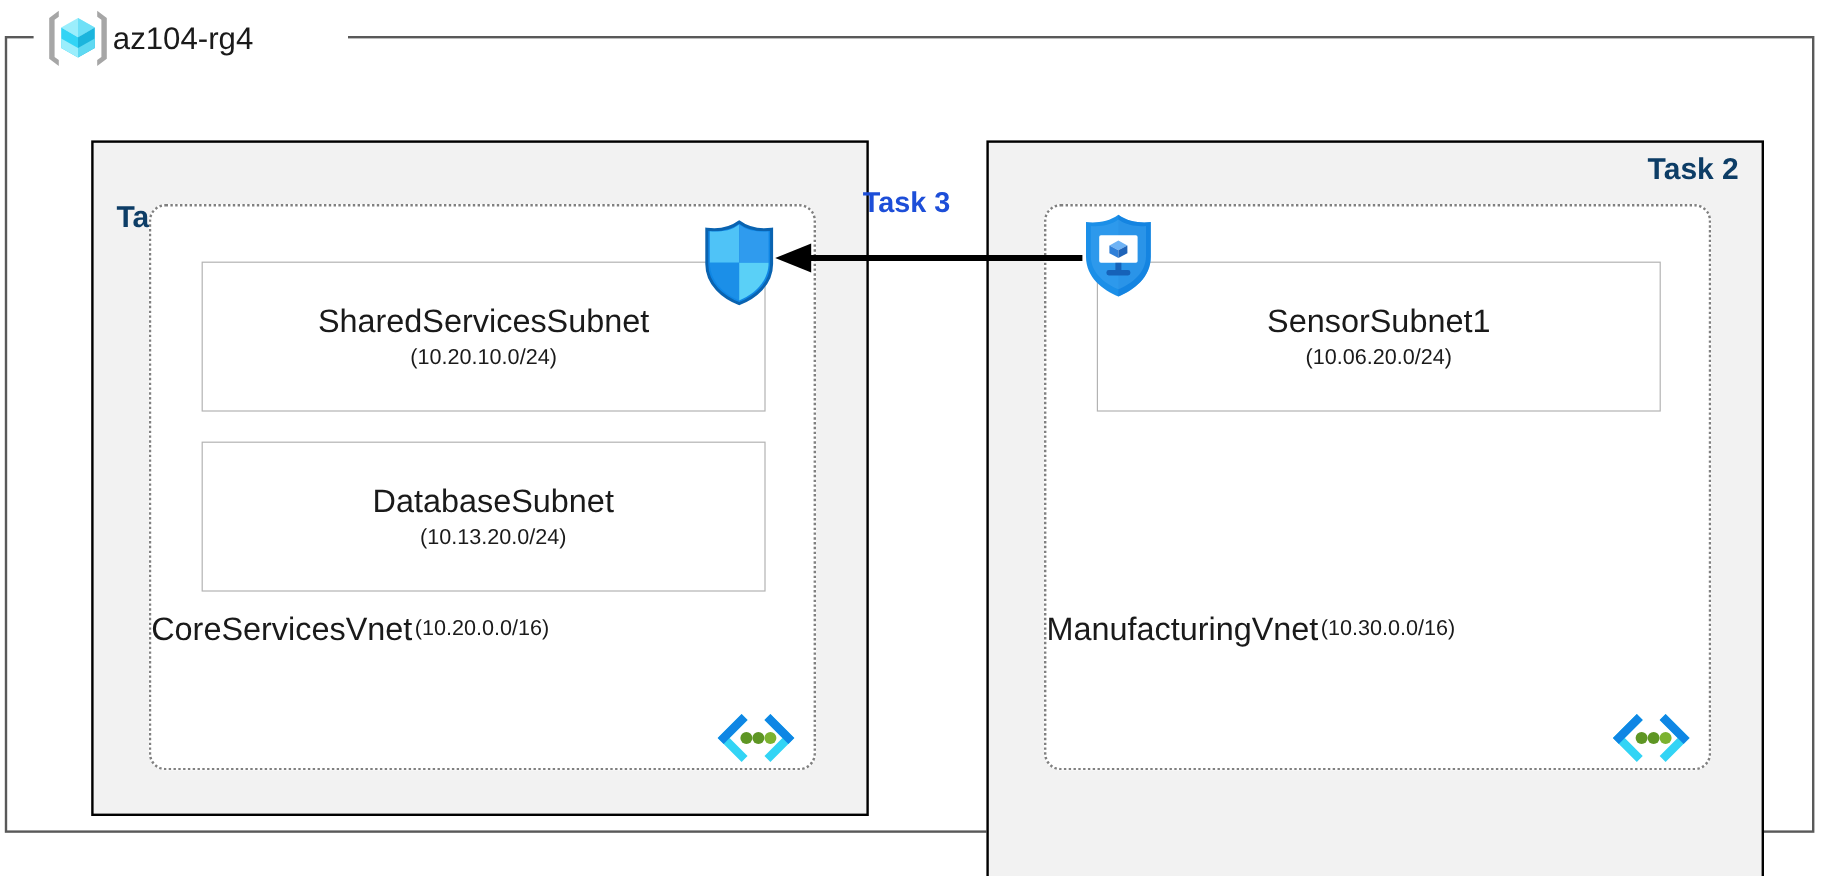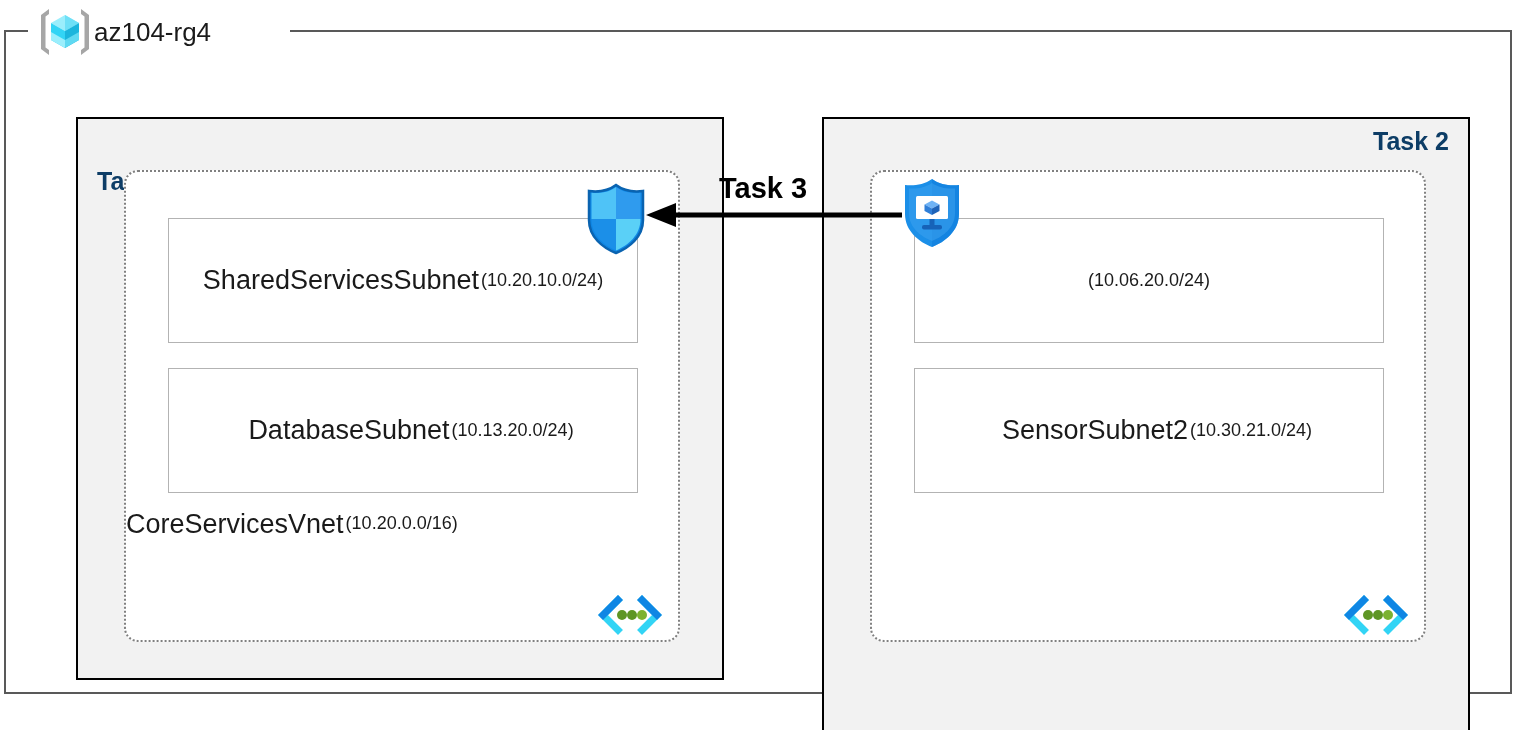--- a/index.html
+++ b/index.html
@@ -91,21 +91,21 @@
     border-radius: 14px;
   }
 
   
   .subnet-box {
     position: absolute;
     box-sizing: border-box;
     background: #ffffff;
     border: 1px solid #b3b3b3;
     display: flex;
-    flex-direction: row;
+    flex-direction: column;
     align-items: center;
     justify-content: center;
     gap: 2px;
   }
   .subnet-1 { left: 42px; top: 46px;  width: 470px; height: 125px; }
   .subnet-2 { left: 42px; top: 196px; width: 470px; height: 125px; padding-left: 16px; }
 
   .node-name {
     font-size: 27px;
     color: #1a1a1a;
@@ -153,24 +153,24 @@
     position: absolute;
     left: 640px;
     top: 170px;
     width: 270px;
     height: 60px;
     z-index: 5;
   }
   #task3-label {
     position: absolute;
     left: 719px;
-    top: 172px;
-    font-size: 29px;
+    top: 156px;
+    font-size: 24px;
     font-weight: bold;
-    color: #000000;
+    color: #1d4ed8;
     white-space: nowrap;
     z-index: 7;
   }
 </style>
 </head>
 <body>
 
 <div class="rg-frame"></div>
 <div class="rg-title-gap"></div>
 
@@ -229,28 +229,29 @@
     </span>
   </div>
 </div>
 
 <div class="task-panel" id="task-panel-2">
   <span class="task-label right">Task 2</span>
 
   <div class="vnet-box">
 
     <div class="subnet-box subnet-1">
+      <span class="node-name">SensorSubnet1</span>
       <span class="node-cidr">(10.06.20.0/24)</span>
     </div>
 
-    <div class="subnet-box subnet-2">
-      <span class="node-name">SensorSubnet2</span>
-      <span class="node-cidr">(10.30.21.0/24)</span>
-    </div>
-
+
+    <div class="vnet-caption">
+      <span class="node-name">ManufacturingVnet</span>
+      <span class="node-cidr">(10.30.0.0/16)</span>
+    </div>
 
     <span class="vnet-icon">
       <svg viewBox="0 0 72 46" width="72" height="46" aria-hidden="true">
         <g stroke-linecap="square" fill="none" stroke-width="7">
           <path d="M24 8 L9 23 L24 38" stroke="#32d4f5"></path>
           <path d="M24 8 L9 23" stroke="#0f86e4"></path>
           <path d="M48 8 L63 23 L48 38" stroke="#32d4f5"></path>
           <path d="M48 8 L63 23" stroke="#0f86e4"></path>
         </g>
         <circle cx="28" cy="23" r="5" fill="#5e9624"></circle>

